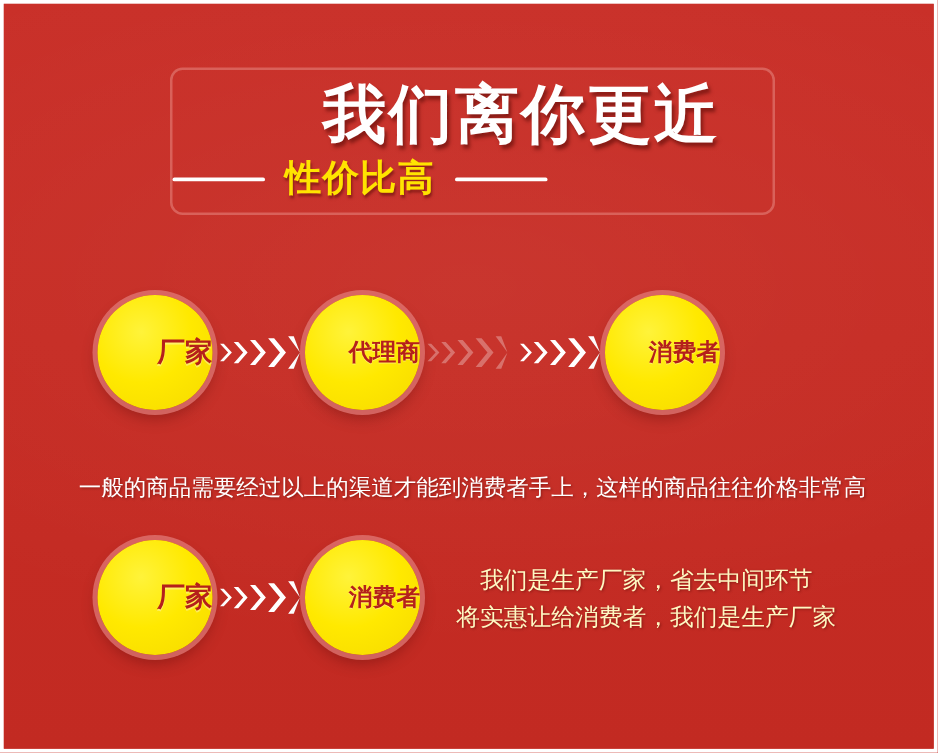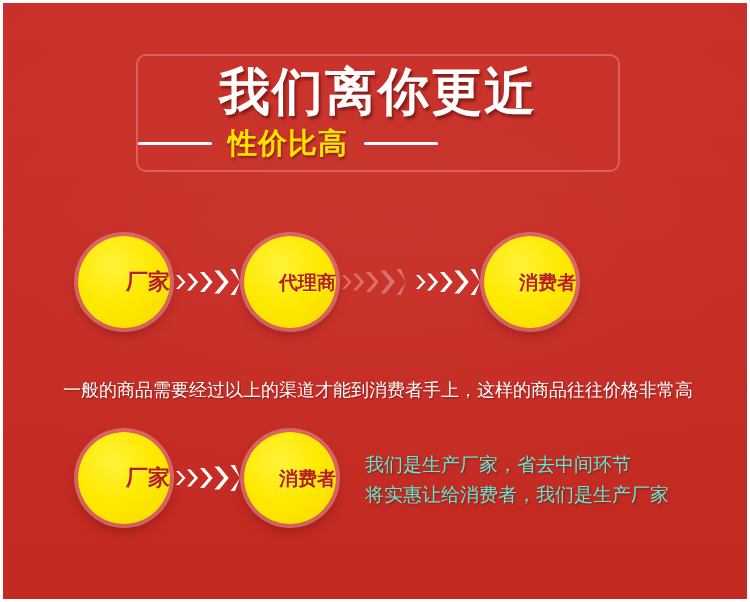--- a/index.html
+++ b/index.html
@@ -54,20 +54,21 @@
     top: 6px;
     width: 100%;
     text-align: center;
     font-size: 51px;
     line-height: 60px;
     font-weight: bold;
     color: #ffffff;
     letter-spacing: 2px;
     text-shadow: 2px 3px 3px rgba(80,8,4,0.55);
     white-space: nowrap;
+    padding-left: 39px;
   }
 
   .subtitle-row {
     position: absolute;
     left: 0;
     top: 70px;
     width: 100%;
     display: flex;
     align-items: center;
     justify-content: flex-start;
@@ -158,23 +159,24 @@
   
   .side-copy {
     position: absolute;
     left: 362px;
     top: 447px;
     z-index: 3;
   }
   .side-copy .line {
     font-size: 19px;
     line-height: 30px;
-    color: #5eead4;
+    color: #fef9c3;
     white-space: nowrap;
     text-shadow: 1px 1px 2px rgba(70,6,3,0.45);
+    text-align: center;
   }
 </style>
 </head>
 <body>
 
 <div id="poster">
 
   <div class="title-box">
     <div class="title-main">我们离你更近</div>
 

